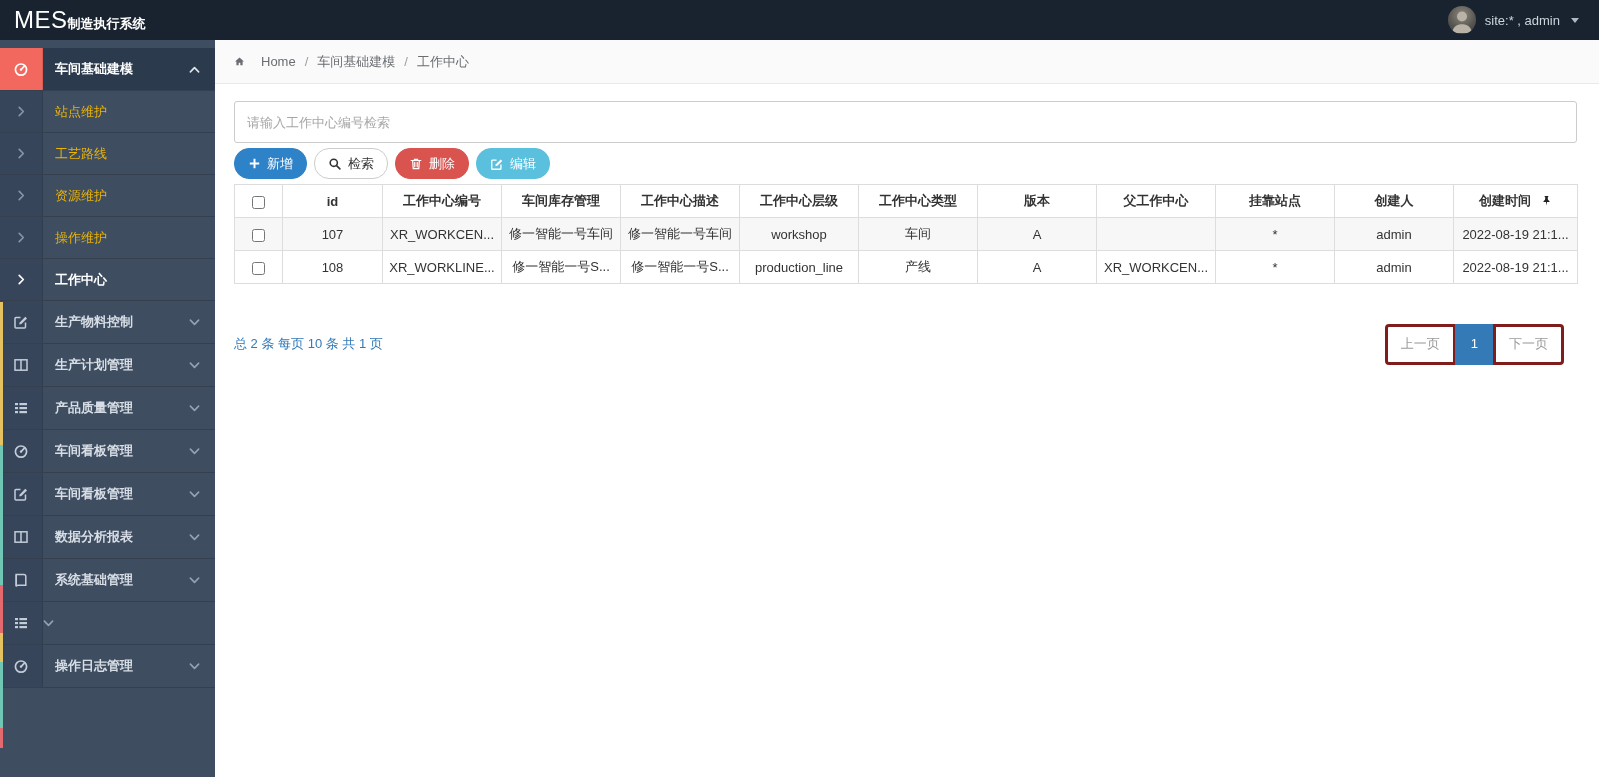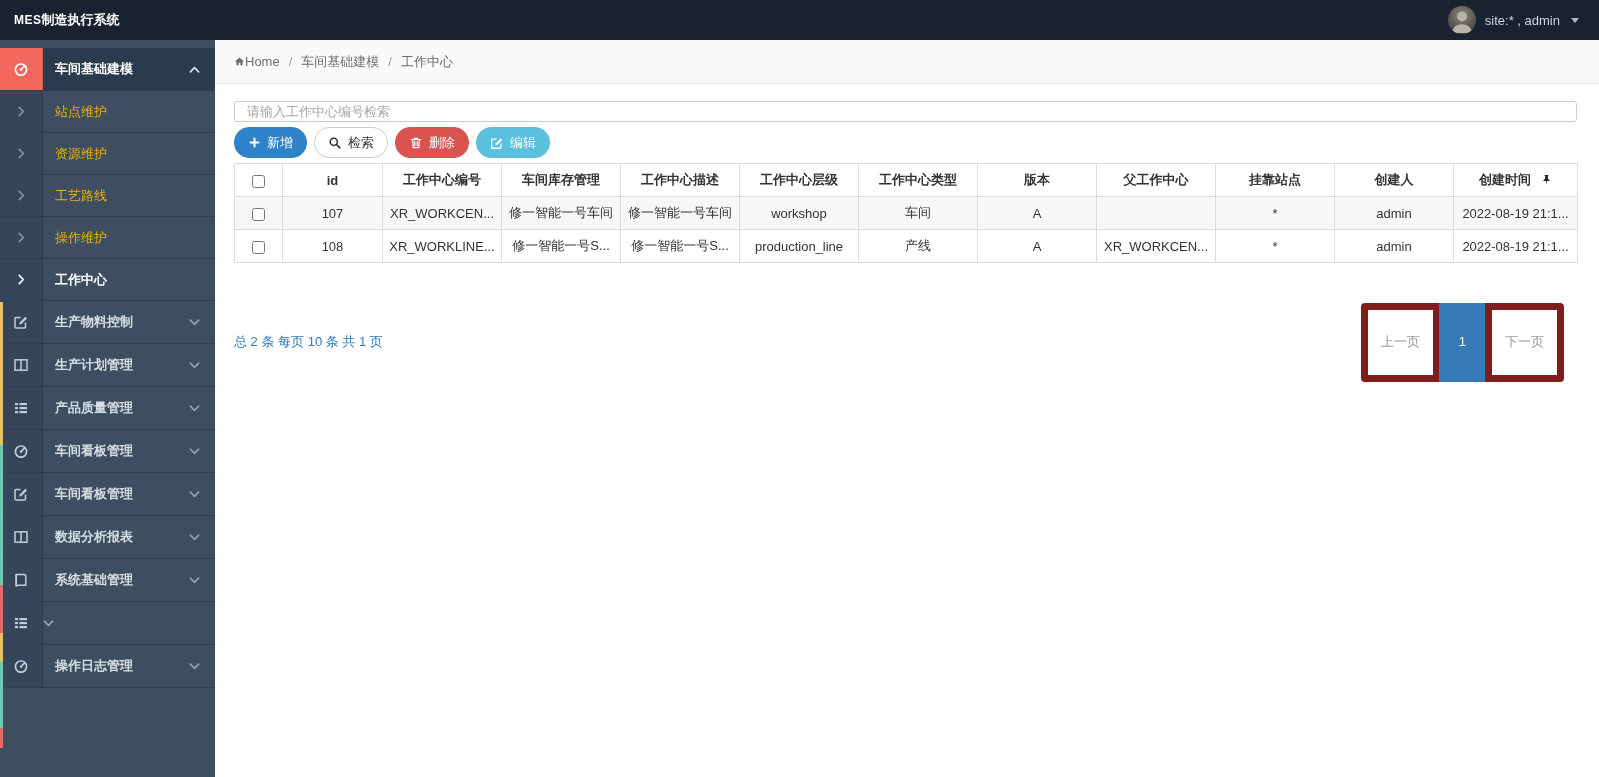--- a/index.html
+++ b/index.html
@@ -9,21 +9,21 @@
   }
   *{box-sizing:border-box}
   html,body{margin:0;padding:0}
   body{width:1599px;height:777px;overflow:hidden;background:#fff;
        font-family:"Liberation Sans","DejaVu Sans",sans-serif;font-size:13px;color:#333}
 
   
   .topbar{position:fixed;top:0;left:0;width:1599px;height:40px;background:var(--topbar);
           display:flex;align-items:center;justify-content:space-between;z-index:50}
   .logo{padding-left:14px;color:#fff;display:flex;align-items:baseline;white-space:nowrap}
-  .logo-mes{font-size:12px;font-weight:bold;letter-spacing:.5px}
+  .logo-mes{font-size:24px;font-weight:normal;letter-spacing:.5px}
   .logo-sub{font-size:13px;font-weight:bold}
   .userbox{display:flex;align-items:center;gap:9px;padding-right:20px;color:#cdd5dd;cursor:pointer}
   .avatar{width:28px;height:28px;border-radius:50%;overflow:hidden;flex:0 0 auto;
           background:radial-gradient(circle at 50% 32%,#8d8880 0%,#5a5752 55%,#38373a 100%)}
   .caret{display:inline-block;margin-left:2px;color:#aeb8c2}
 
   
   .sidebar{position:fixed;top:40px;left:0;width:215px;height:737px;background:var(--sidebar);z-index:40}
   .side-nav{padding-top:8px}
   .side-item{display:flex;align-items:stretch;cursor:pointer;border-bottom:1px solid rgba(0,0,0,.16)}
@@ -47,23 +47,23 @@
   .rot90{transform:rotate(90deg)}
   .rotm90{transform:rotate(-90deg)}
   .side-strip{position:absolute;left:0;top:0;width:3px;height:100%;pointer-events:none}
   .side-strip div{position:absolute;left:0;width:3px}
 
   
   .main{margin-left:215px;padding-top:40px}
   .crumbbar{height:44px;background:#fafafa;border-bottom:1px solid #e7eaec;
             display:flex;align-items:center;padding-left:19px;color:#6a6e72}
   .crumbbar .sep{margin:0 9px;color:#9a9ea2}
-  .crumb-item{display:flex;align-items:center;gap:0;color:#6a6e72}
+  .crumb-item{display:flex;align-items:center;gap:16px;color:#6a6e72}
   .content{padding:17px 22px 0 19px}
-  .search-input{width:100%;height:21px;border:1px solid #ccc;border-radius:3px;padding:6px 12px;
+  .search-input{width:100%;height:42px;border:1px solid #ccc;border-radius:3px;padding:6px 12px;
                 font-size:13px;color:#555;outline:none}
   .search-input::placeholder{color:#a6a6a6}
   .toolbar{margin-top:5px;display:flex;gap:7px}
   .btn{height:31px;padding:0 13px;font-size:13px;border-radius:15px;display:inline-flex;
        align-items:center;gap:6px;border:1px solid transparent;cursor:pointer;line-height:1}
   .btn-primary{background:var(--primary);border-color:var(--primary);color:#fff}
   .btn-default{background:#fff;border-color:#ccc;color:#333}
   .btn-danger{background:var(--danger);border-color:var(--danger);color:#fff}
   .btn-info{background:var(--info);border-color:var(--info);color:#fff}
 
@@ -71,21 +71,21 @@
   .grid th,.grid td{border:1px solid #ddd;height:33px;padding:4px 6px;text-align:center;
                     overflow:hidden;white-space:nowrap;text-overflow:ellipsis}
   .grid th{font-weight:bold;color:#333;background:#fff}
   .grid tbody tr:nth-child(odd){background:#f7f7f7}
   .grid input[type=checkbox]{width:13px;height:13px;margin:0;vertical-align:middle}
   .th-pin{display:inline-block;margin-left:10px;vertical-align:-1px;color:#222}
 
   .listfooter{display:flex;justify-content:space-between;align-items:center;margin-top:40px}
   .summary{color:var(--link);cursor:pointer}
   .pagination{display:flex;margin-right:13px}
-  .page-btn{min-width:46px;padding:24px 13px;border:7px solid #7f1d1d;background:#fff;color:#9a9a9a;
+  .page-btn{min-width:46px;padding:9px 13px;border:3px solid #7f1d1d;background:#fff;color:#9a9a9a;
             margin-left:-1px;text-align:right;cursor:pointer;font-size:13px;line-height:1.3}
   .page-btn:first-child{border-radius:4px 0 0 4px;margin-left:0}
   .page-btn:last-child{border-radius:0 4px 4px 0}
   .page-btn.active{background:var(--link);border-color:var(--link);color:#fff;min-width:34px}
 </style>
 </head>
 <body>
 
 <svg width="0" height="0" style="position:absolute">
   <defs>
@@ -183,29 +183,29 @@
           </svg>
         </span>
         <span class="lbl">站点维护</span>
       </div>
       <div class="side-item sub">
         <span class="gutter">
           <svg class="ic small">
             <use href="#i-chevron"></use>
           </svg>
         </span>
+        <span class="lbl">工艺路线</span>
+      </div>
+      <div class="side-item sub">
+        <span class="gutter">
+          <svg class="ic small">
+            <use href="#i-chevron"></use>
+          </svg>
+        </span>
         <span class="lbl">资源维护</span>
-      </div>
-      <div class="side-item sub">
-        <span class="gutter">
-          <svg class="ic small">
-            <use href="#i-chevron"></use>
-          </svg>
-        </span>
-        <span class="lbl">工艺路线</span>
       </div>
       <div class="side-item sub">
         <span class="gutter">
           <svg class="ic small">
             <use href="#i-chevron"></use>
           </svg>
         </span>
         <span class="lbl">操作维护</span>
       </div>
       <div class="side-item sub active">

